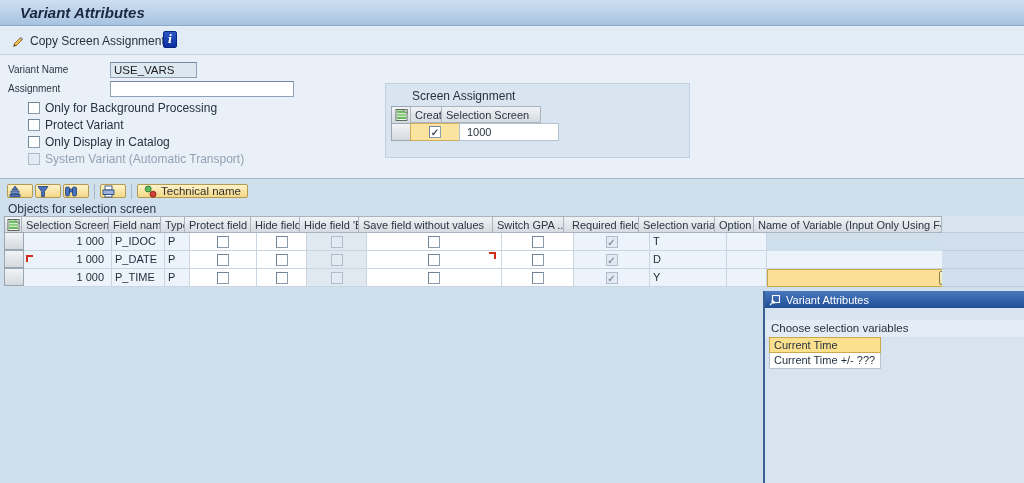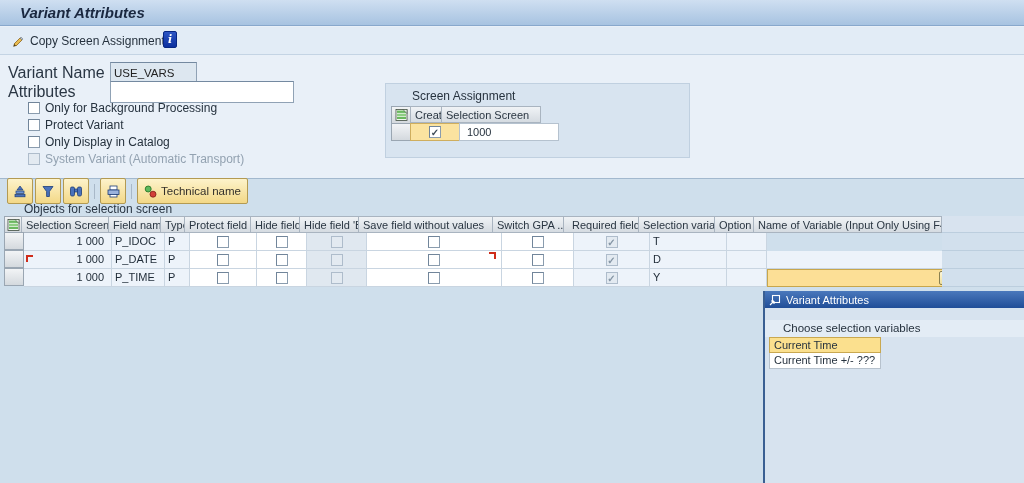--- a/index.html
+++ b/index.html
@@ -29,24 +29,24 @@
     display:flex; align-items:center; gap:5px;
     background:transparent; border:none; cursor:pointer;
     font-family:"Liberation Sans",sans-serif; font-size:12px; color:#26323e;
   }
   .info-btn {
     position:absolute; left:163px; top:4px; width:14px; height:17px;
     background: linear-gradient(#2d56c4, #0b2f9e);
     border:1px solid #062684; border-radius:2px; cursor:pointer; padding:0;
   }
   
-  .lbl { position:absolute; font-size:16px; color:#2a3644; }
+  .lbl { position:absolute; font-size:10px; color:#2a3644; }
   .field {
     position:absolute; height:16px; border:1px solid #90a2b5; border-top-color:#7489a0;
-    font-family:"Liberation Sans",sans-serif; font-size:11.5px; padding:10px 3px; color:#222;
+    font-family:"Liberation Sans",sans-serif; font-size:11.5px; padding:4px 3px; color:#222;
   }
   .field.readonly { background:#dde7f0; }
   .field.editable { background:#ffffff; }
   .cbrow { position:absolute; display:flex; align-items:center; gap:5px; }
   .cbrow .cblabel { font-size:12px; }
   .cbrow.disabled .cblabel { color:#93a2b1; }
   .cb {
     width:12px; height:12px; background:#fff;
     border:1px solid #8a9cae; border-top-color:#71859a; border-left-color:#71859a;
     text-align:center; flex:0 0 auto;
@@ -81,28 +81,28 @@
     font-size:11px; line-height:16px; padding:0 7px; }
   .sa-created { background:#fbe3a0; border-color:#cfae5e; display:flex; align-items:center; justify-content:center; }
   .sa-screen { background:#ffffff; }
   
   .table-panel {
     position:absolute; left:0; top:178px; width:1024px; height:305px;
     background:#cfdfec; border-top:1px solid #a2b8ce;
   }
   .tc-toolbar { position:absolute; left:7px; top:2px; height:20px; display:flex; align-items:center; gap:2px; }
   .tbtn {
-    width:26px; height:26px; border:1px solid #b39a52; border-radius:2px;
+    width:26px; height:14px; border:1px solid #b39a52; border-radius:2px;
     background: linear-gradient(#fdf3cb, #f3d887);
-    display:flex; align-items:center; justify-content:center; padding:0; cursor:pointer;
+    display:flex; align-items:center; padding:0; cursor:pointer;
   }
   .tbtn.wide { width:auto; padding:0 6px; gap:4px; font-size:11.5px; color:#33302a;
     font-family:"Liberation Sans",sans-serif; }
   .tsep { width:1px; height:15px; background:#a8b8c8; margin:0 3px; }
-  .tc-caption { position:absolute; left:24px; top:23px; font-size:12px; color:#2a3644; }
+  .tc-caption { position:absolute; left:8px; top:23px; font-size:12px; color:#2a3644; }
   .otable { position:absolute; left:4px; top:37px; }
   .thead { display:flex; }
   .trow { display:flex; }
   .tc {
     height:18px; background:#edf3fa;
     border-right:1px solid #c9d5e1; border-bottom:1px solid #c9d5e1;
     font-size:11px; line-height:17px; padding:0 3px;
     white-space:nowrap; overflow:hidden; color:#1e2a36;
   }
   .tc.num { text-align:right; padding-right:7px; }
@@ -129,21 +129,21 @@
     position:absolute; left:763px; top:291px; width:261px; height:192px;
     background:#d7e3ef; border-left:2px solid #3a5f92; z-index:10;
   }
   .popup-titlebar {
     height:17px; background:linear-gradient(#4a78bc, #204e98);
     display:flex; align-items:center; gap:5px; padding-left:4px;
   }
   .popup-titlebar .ptitle { color:#ffffff; font-size:11px; }
   .popup-prompt {
     margin-top:12px; height:17px; background:#e3ecf5;
-    font-size:11.5px; line-height:16px; padding-left:18px; color:#26323e;
+    font-size:11.5px; line-height:16px; padding-left:6px; color:#26323e;
   }
   .popup-colhead-row { display:flex; margin-top:2px; padding-left:4px; }
   .popup-colhead {
     width:112px; height:16px; background:linear-gradient(#eff2f5,#d3d9df);
     border:1px solid #a9b4c0; font-size:11px; line-height:14px; padding:0 4px;
   }
   .popup-colhead-fill { flex:1; height:16px; background:#dde7f1; border-top:1px solid #c6d3e0; }
   .popup-opt {
     width:112px; height:16px; margin-left:4px;
     background:#ffffff; border:1px solid #b7c2cd; border-top:none;
@@ -172,21 +172,21 @@
     </button>
     <button class="info-btn">
       <svg width="12" height="15" viewBox="0 0 12 15">
         <text x="6" y="11" text-anchor="middle" font-family="DejaVu Serif, serif" font-style="italic" font-weight="bold" font-size="11" fill="#ffffff">i</text>
       </svg>
     </button>
   </div>
 
   <span class="lbl" style="left:8px; top:64px;">Variant Name</span>
   <input class="field readonly" style="left: 110px; top: 62px; width: 87px;" readonly="" value="USE_VARS">
-  <span class="lbl" style="left:8px; top:83px;">Attributes</span>
+  <span class="lbl" style="left:8px; top:83px;">Assignment</span>
   <input class="field editable" style="left: 110px; top: 81px; width: 184px;" value="">
 
   <div class="cbrow" style="left:28px; top:101px;">
     <span class="cb"></span>
     <span class="cblabel">Only for Background Processing</span>
   </div>
   <div class="cbrow" style="left:28px; top:118px;">
     <span class="cb"></span>
     <span class="cblabel">Protect Variant</span>
   </div>

